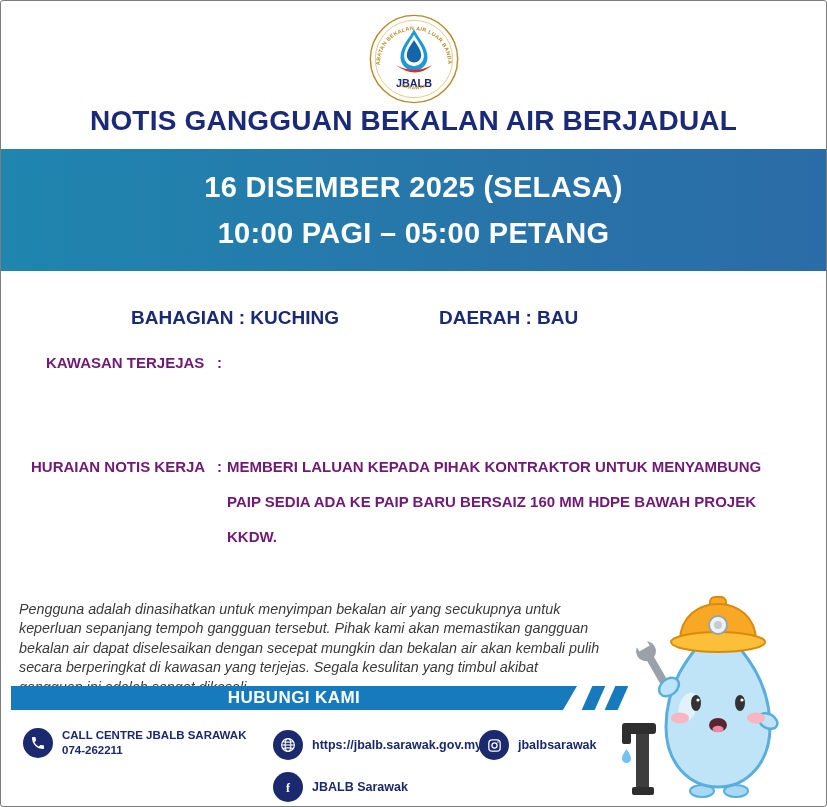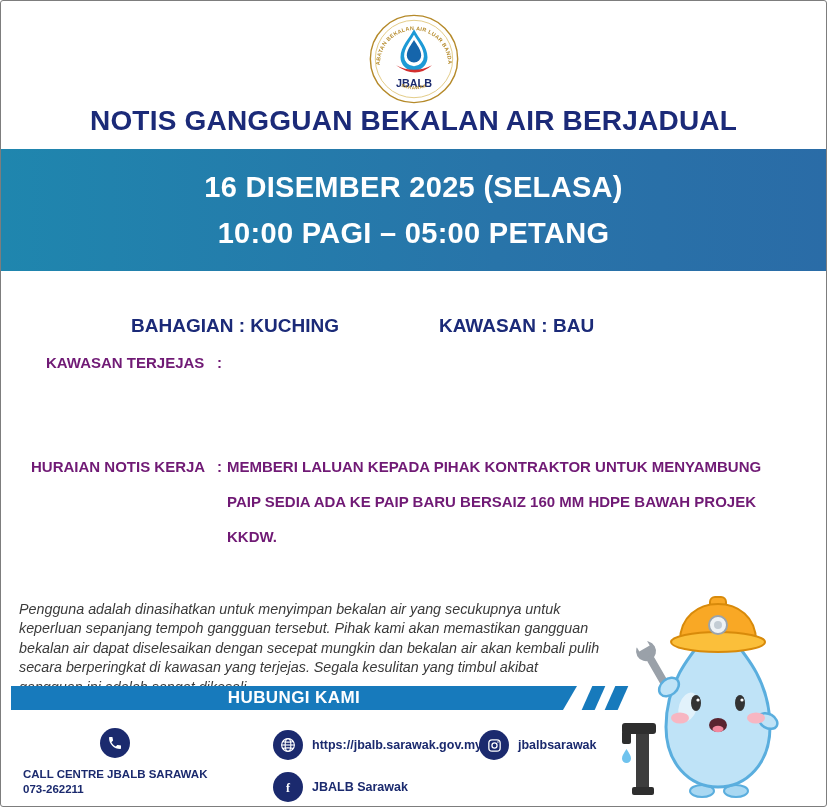--- a/index.html
+++ b/index.html
@@ -15,21 +15,21 @@
     font-size:28px; font-weight:800; color:#1b2a78; letter-spacing:0.2px;
   }
   .banner {
     position:absolute; top:148px; left:0; width:100%; height:122px;
     background:linear-gradient(90deg,#1f86ae 0%, #2874a9 60%, #2a6ca7 100%);
     color:#ffffff; display:flex; flex-direction:column; justify-content:center; align-items:center; gap:3px;
   }
   .banner-line { font-size:29px; font-weight:700; line-height:1.45; letter-spacing:0.3px; }
   .region-row {
     position:absolute; top:306px; left:130px; display:flex; gap:100px;
-    font-size:19px; font-weight:700; color:#1b2a78;margin-top:8px;
+    font-size:19px; font-weight:700; color:#1b2a78;
   }
   .field-row {
     position:absolute; left:30px; display:flex; align-items:flex-start;
     font-size:15px; font-weight:700; color:#701a75;
   }
   .field-row.kawasan { top:353px; }
   .field-row.huraian { top:448px; }
   .field-label { flex:0 0 186px; width:186px; }
   .kawasan .field-label { padding-left:15px; }
   .field-colon { flex:0 0 10px; }
@@ -50,21 +50,21 @@
     clip-path:polygon(0 0, 100% 0, calc(100% - 14px) 100%, 0 100%);
   }
   .stripe { width:13px; background:#177abc; transform:skewX(-24deg); margin-left:10px; }
   .contact-item { position:absolute; display:flex; align-items:center; gap:9px; color:#1b2a6e; }
   .contact-icon {
     width:30px; height:30px; flex:0 0 30px; border-radius:50%;
     background:#1b2a6e; display:flex; align-items:center; justify-content:center;
   }
   .contact-text { font-size:11.5px; font-weight:700; line-height:1.3; }
   .contact-text.lg { font-size:12.5px; }
-  .ci-call { top:727px; left:22px;flex-direction:column; }
+  .ci-call { top:727px; left:22px; }
   .ci-web  { top:729px; left:272px; }
   .ci-ig   { top:729px; left:478px; }
   .ci-fb   { top:771px; left:272px; }
   .mascot { position:absolute; right:8px; bottom:2px; width:200px; height:225px; }
 </style>
 </head>
 <body>
 
 <div class="poster">
 
@@ -92,21 +92,21 @@
 
   <div class="title">NOTIS GANGGUAN BEKALAN AIR BERJADUAL</div>
 
   <div class="banner">
     <div class="banner-line">16 DISEMBER 2025 (SELASA)</div>
     <div class="banner-line">10:00 PAGI – 05:00 PETANG</div>
   </div>
 
   <div class="region-row">
     <span>BAHAGIAN : KUCHING</span>
-    <span>KAWASAN : BAU</span>
+    <span>DAERAH : BAU</span>
   </div>
 
   <div class="field-row kawasan">
     <span class="field-label">KAWASAN TERJEJAS</span>
     <span class="field-colon">:</span>
   </div>
 
   <div class="field-row huraian">
     <span class="field-label">HURAIAN NOTIS KERJA</span>
     <span class="field-colon">:</span>
@@ -124,21 +124,21 @@
   </div>
 
   <div class="contact-item ci-call">
     <span class="contact-icon">
       <svg viewBox="0 0 24 24" width="16" height="16">
         <path fill="#ffffff" d="M6.62 10.79c1.44 2.83 3.76 5.14 6.59 6.59l2.2-2.21c.27-.27.67-.36 1.02-.24 1.12.37 2.33.57 3.57.57.55 0 1 .45 1 1V20c0 .55-.45 1-1 1-9.39 0-17-7.61-17-17 0-.55.45-1 1-1h3.5c.55 0 1 .45 1 1 0 1.25.2 2.45.57 3.57.11.35.03.74-.25 1.02l-2.2 2.2z"></path>
       </svg>
     </span>
     <span class="contact-text">
       <span>CALL CENTRE JBALB SARAWAK</span><br>
-      <span>073-262211</span>
+      <span>074-262211</span>
     </span>
   </div>
 
   <div class="contact-item ci-web">
     <span class="contact-icon">
       <svg viewBox="0 0 24 24" width="18" height="18" fill="none" stroke="#ffffff" stroke-width="1.5">
         <circle cx="12" cy="12" r="8.5"></circle>
         <ellipse cx="12" cy="12" rx="3.8" ry="8.5"></ellipse>
         <line x1="3.5" y1="12" x2="20.5" y2="12"></line>
         <path d="M5 7.2 C7 8.4 17 8.4 19 7.2"></path>

